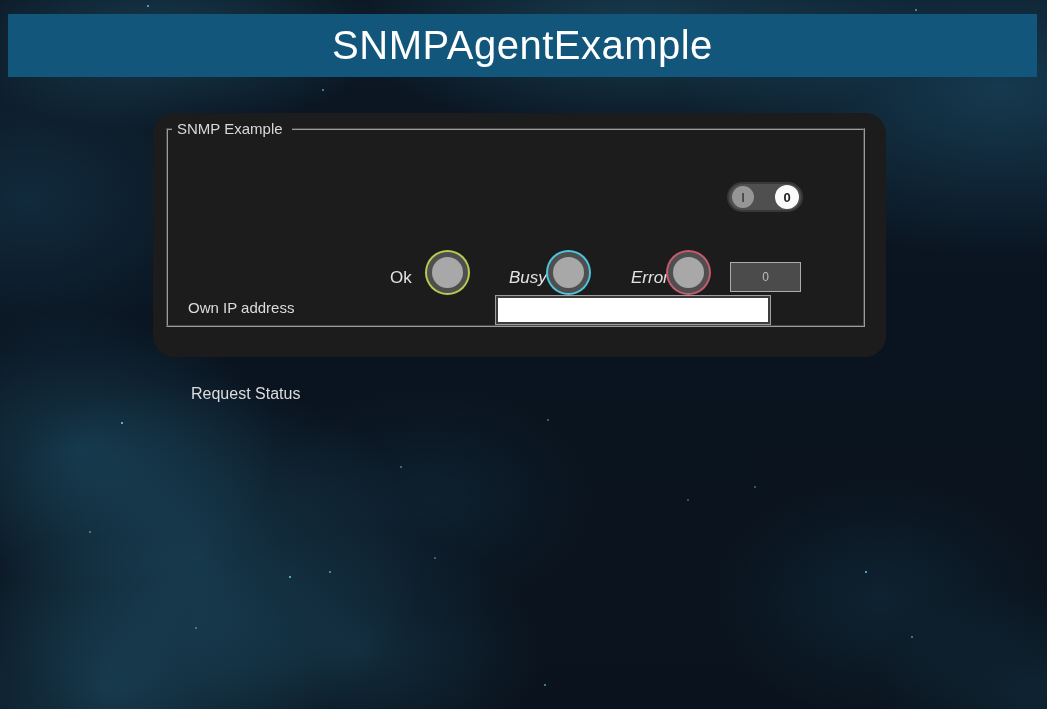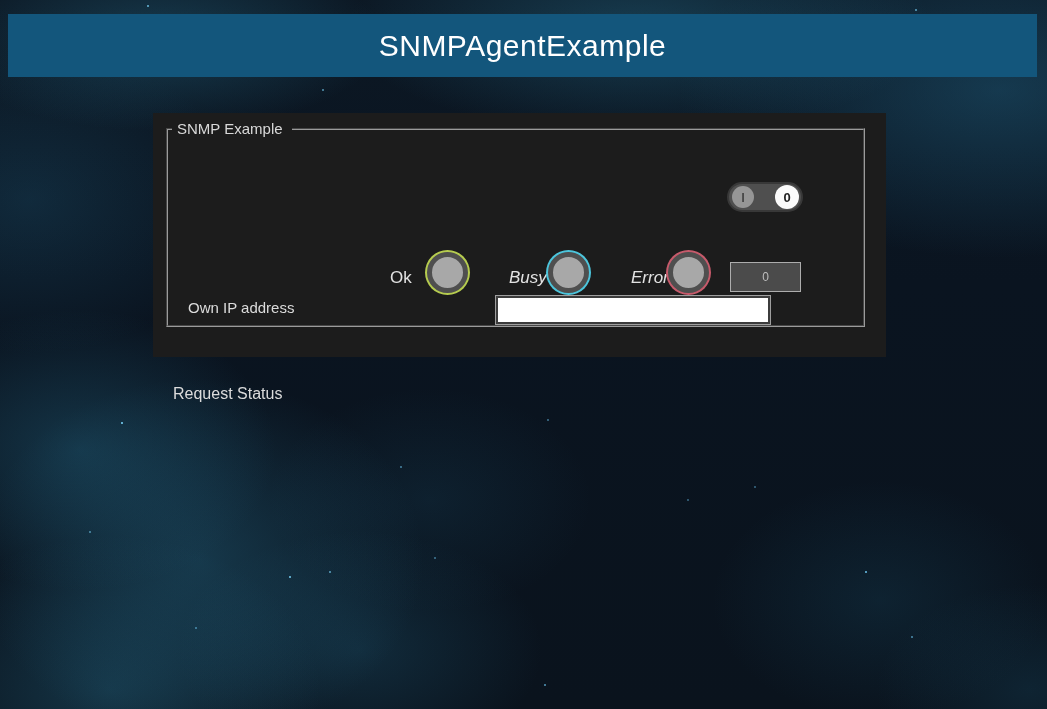--- a/index.html
+++ b/index.html
@@ -43,41 +43,42 @@
       radial-gradient(ellipse 220px 150px at 1030px 690px, rgba(30,95,125,.22), transparent 70%),
       linear-gradient(180deg, #0c1824 0%, #0a1420 40%, #0a131d 100%);
   }
   
   .titlebar{
     position:absolute;left:8px;top:14px;width:1029px;height:63px;
     background:#13567c;
     display:flex;align-items:center;justify-content:center;
   }
   .titlebar .title{
-    color:#ffffff;font-size:30px;letter-spacing:.5px;text-align:right;
+    color:#ffffff;font-size:40px;letter-spacing:.5px;text-align:right;
   }
   
   .panel{
     position:absolute;left:153px;top:113px;width:733px;height:244px;
     background:#1c1c1c;
+    border-radius:21px;
   }
   fieldset.groupbox{
     position:absolute;left:13px;top:7px;width:695px;height:203px;
     margin:0;padding:0;
     border:2px groove #9b9b9b;
   }
   fieldset.groupbox legend{
     margin-left:4px;padding:0 9px 0 5px;
     font-size:15px;color:#d8d8d8;
   }
   .field-label{
     position:absolute;color:#dcdcdc;font-size:15px;white-space:nowrap;
   }
   .lbl-ownip{left:35px;top:186px;}
-  .lbl-reqstatus{left:20px;top:272px;font-size:16px;}
+  .lbl-reqstatus{left:38px;top:272px;font-size:16px;}
   .ip-input{
     position:absolute;left:343px;top:183px;width:262px;height:24px;
     background:#ffffff;border:2px solid #3c3c3c;outline:1px solid #9e9e9e;
     font-size:14px;color:#111;padding:0 4px;
   }
   
   .toggle{
     position:absolute;left:574px;top:69px;width:76px;height:30px;
     background:#4f4f4f;border:2px solid #383838;border-radius:17px;
     box-sizing:border-box;cursor:pointer;

